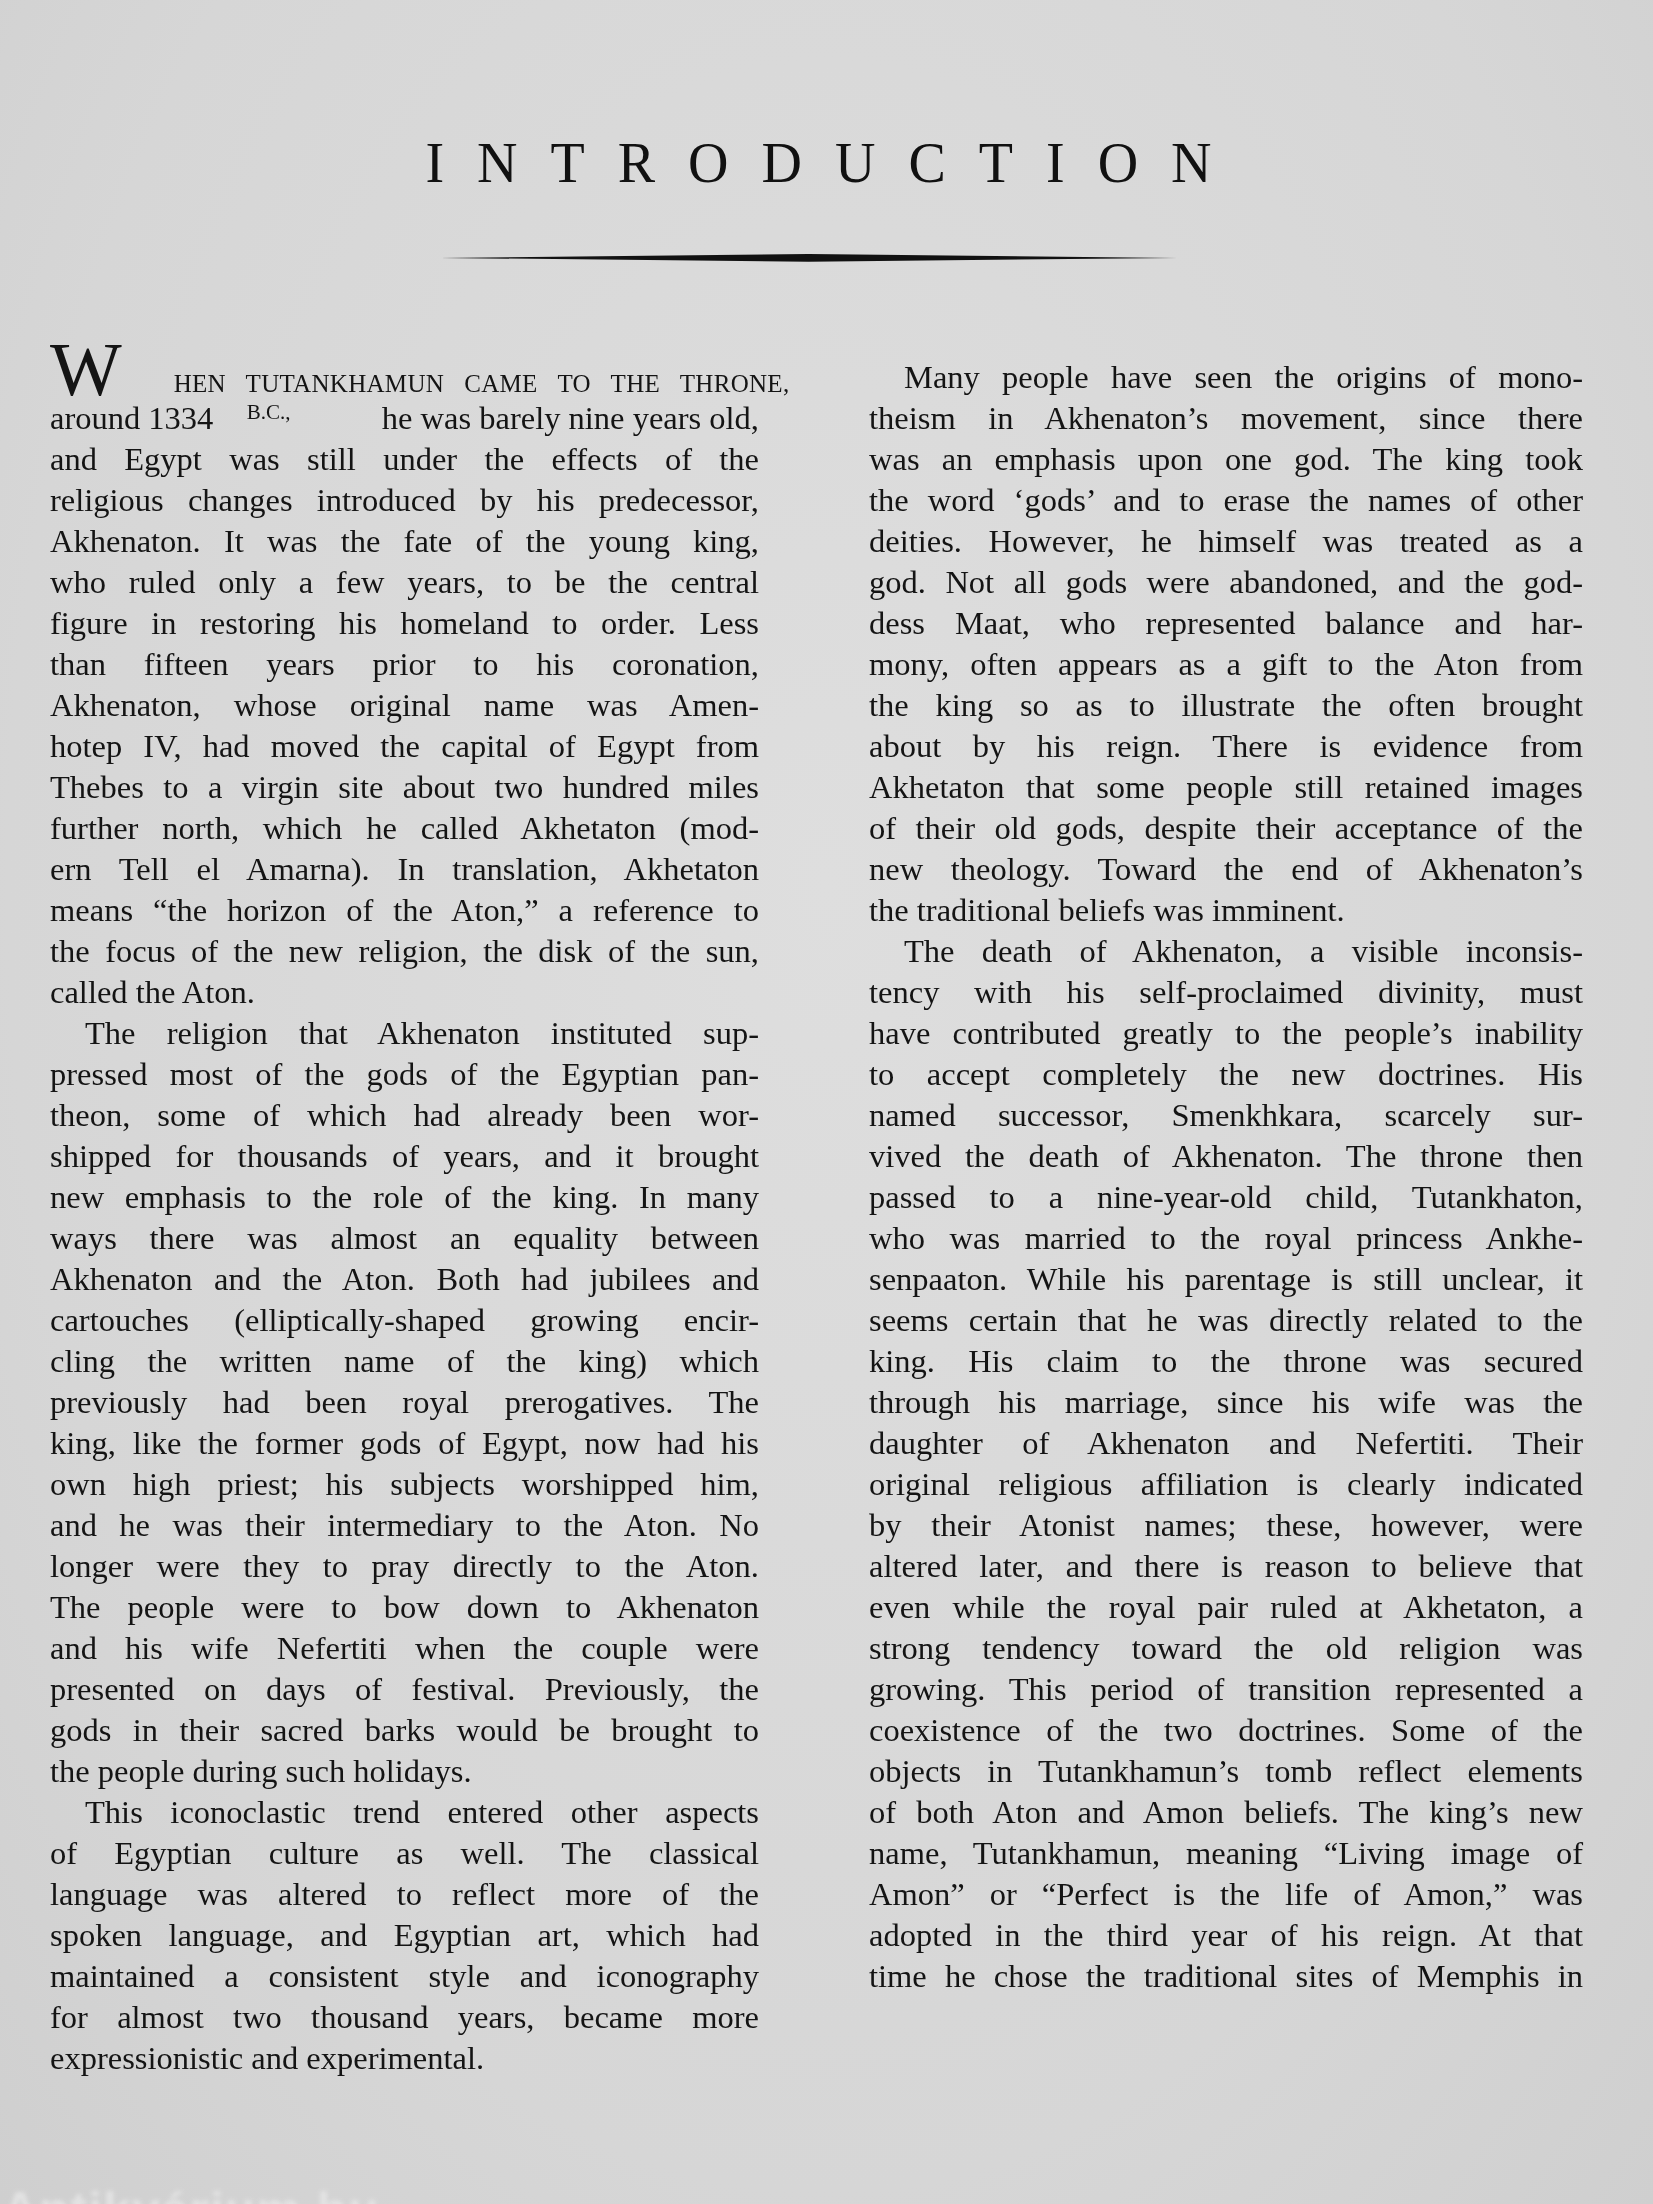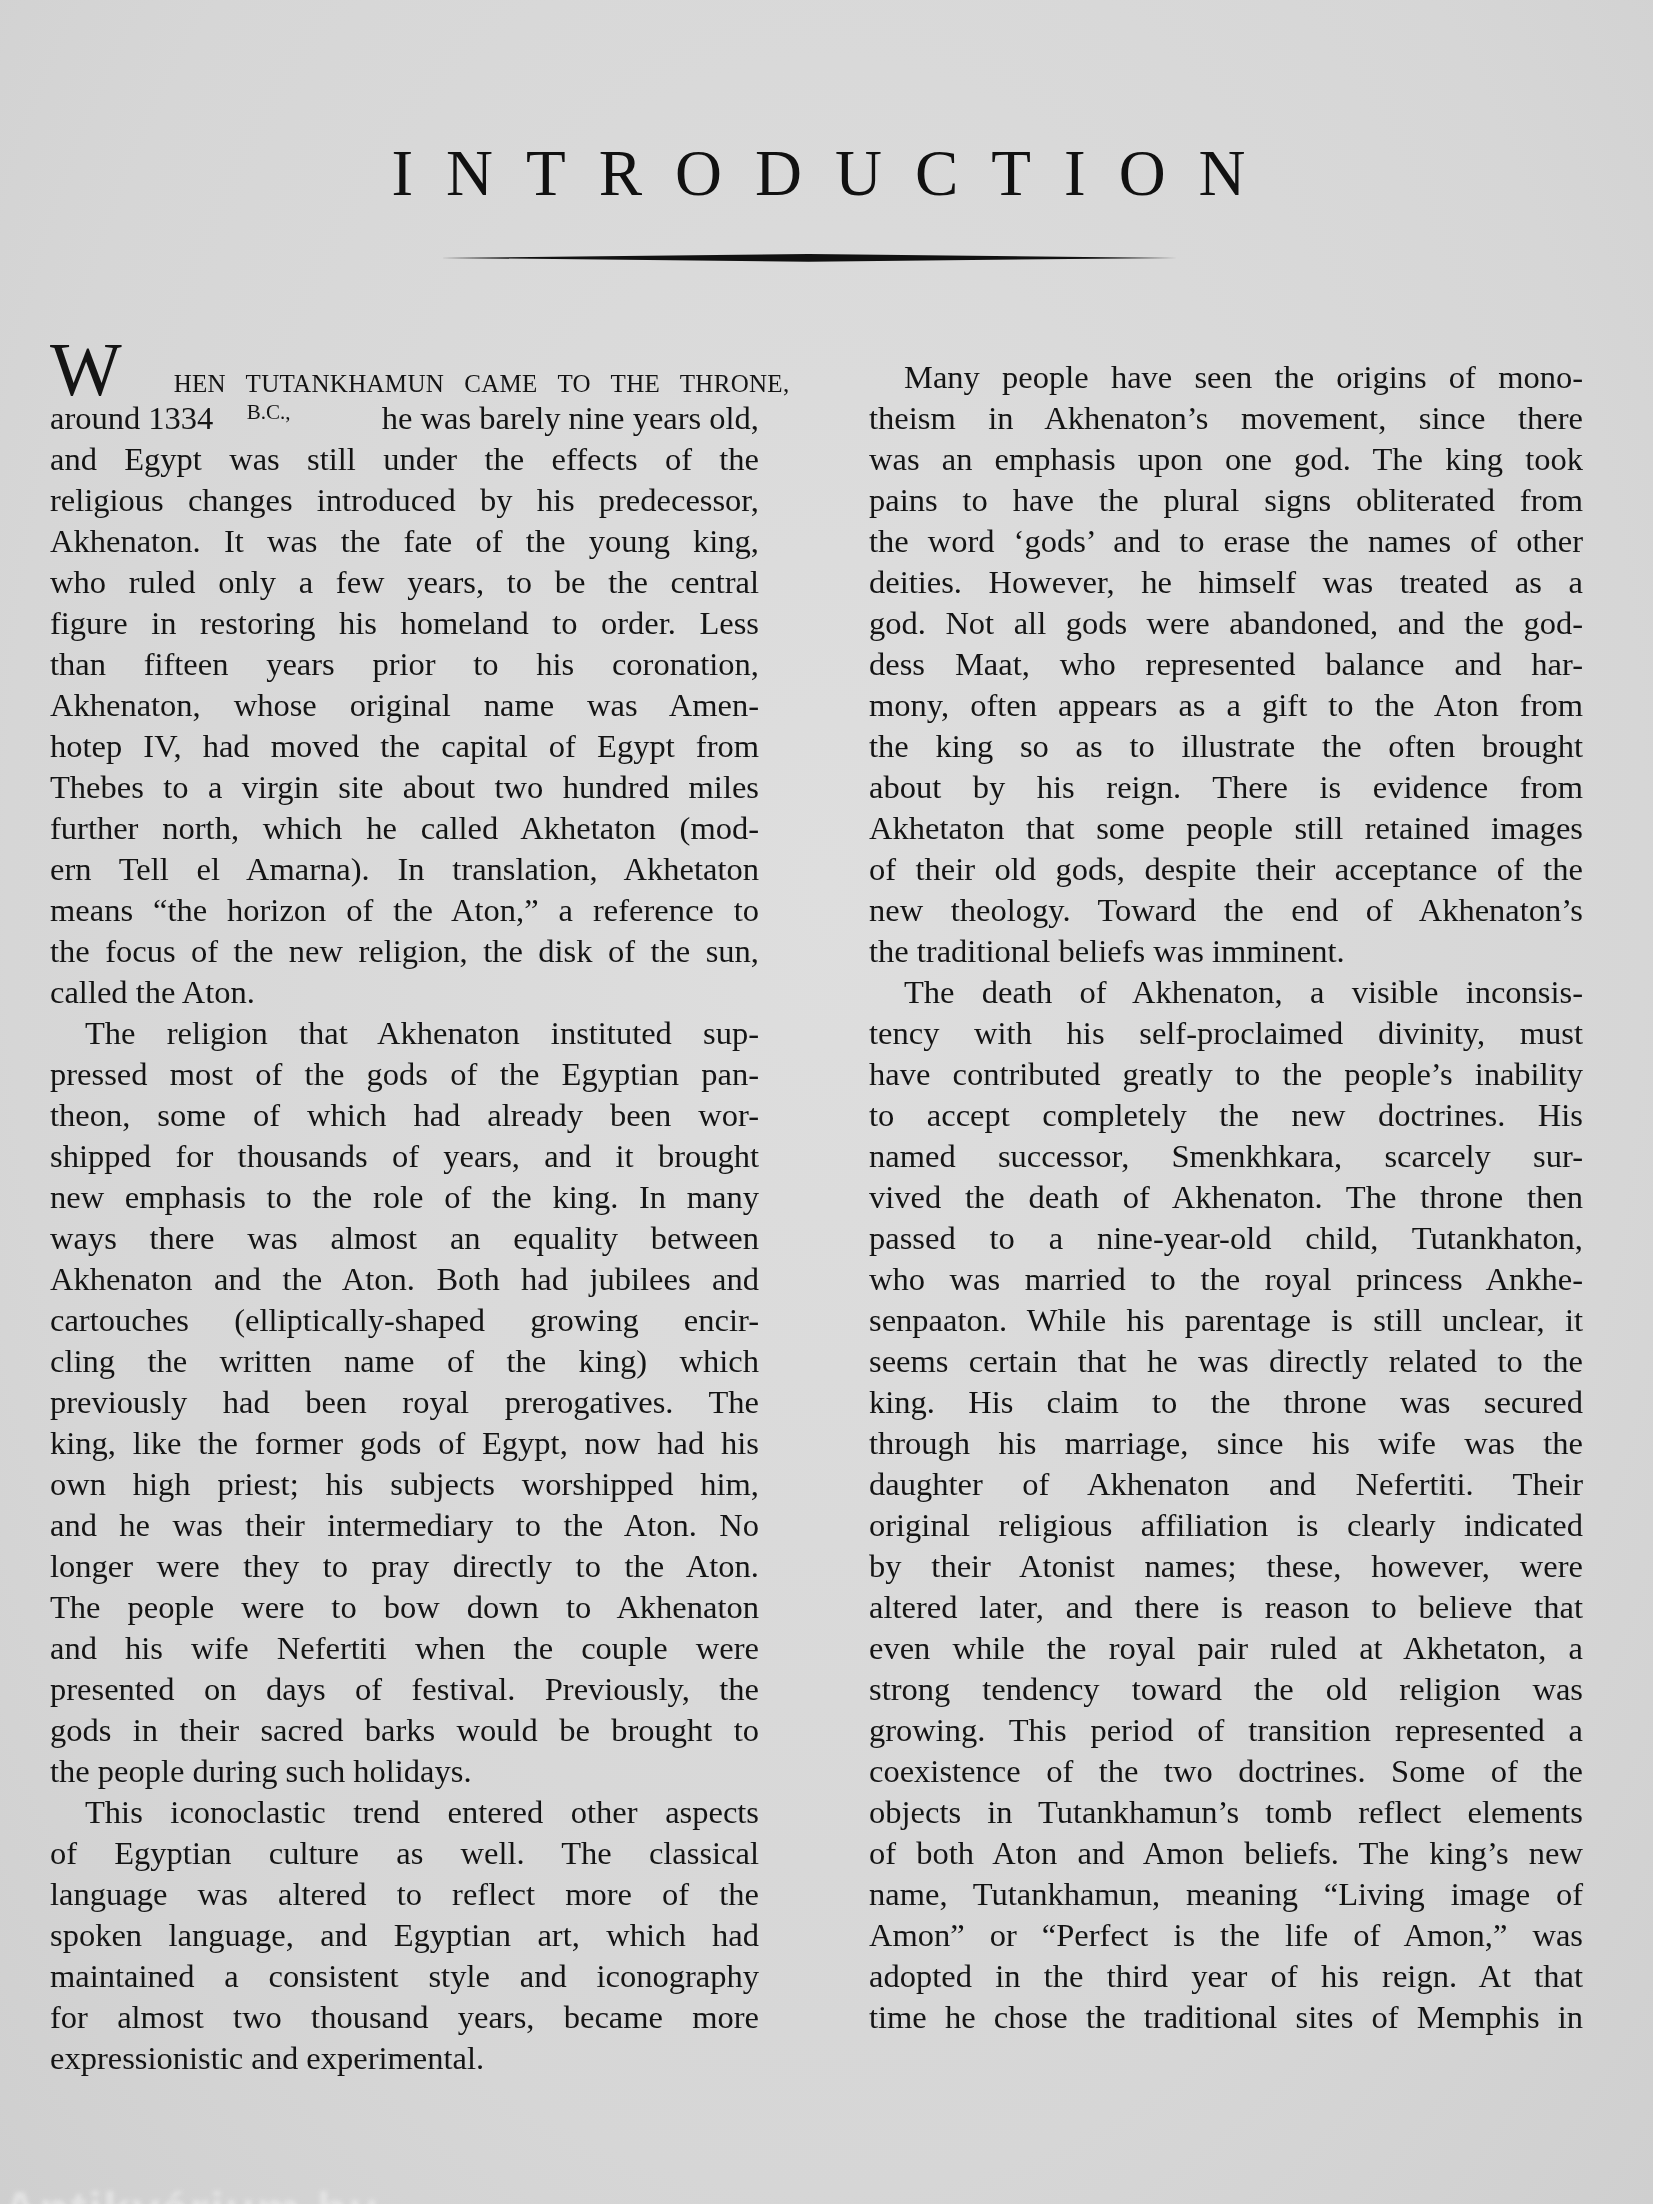--- a/index.html
+++ b/index.html
@@ -8,21 +8,21 @@
     background: #d9d9d9;
     background-image: radial-gradient(ellipse at 50% 40%, #dedede 0%, #d6d6d6 70%, #cfcfcf 100%);
     position: relative;
     font-family: "Liberation Serif", "DejaVu Serif", serif;
     color: #141414;
   }
   .title {
     position: absolute; left: 0; top: 97px; width: 1637px;
     text-align: center;
     font-family: "Liberation Serif", "DejaVu Serif", serif;
-    font-size: 65px; letter-spacing: 33px; font-weight: normal;
+    font-size: 56px; letter-spacing: 33px; font-weight: normal;
     line-height: 1; padding-left: 33px; box-sizing: border-box;
     color: #111;
   }
   .rule {
     position: absolute; left: 440px; top: 254px; width: 737px; height: 7.8px;
   }
   .rule svg { display: block; width: 100%; height: 100%; }
   .col {
     position: absolute; top: 357px;
     font-size: 32.5px; line-height: 41px;
@@ -106,21 +106,20 @@
       <span class="line">for almost two thousand years, became more</span>
       <span class="line last">expressionistic and experimental.</span>
     </div>
 </div>
 
 <div class="col right">
   <div id="right-lines">
       <span class="line indent">Many people have seen the origins of mono-</span>
       <span class="line">theism in Akhenaton’s movement, since there</span>
       <span class="line">was an emphasis upon one god. The king took</span>
-      <span class="line">pains to have the plural signs obliterated from</span>
       <span class="line">the word ‘gods’ and to erase the names of other</span>
       <span class="line">deities. However, he himself was treated as a</span>
       <span class="line">god. Not all gods were abandoned, and the god-</span>
       <span class="line">dess Maat, who represented balance and har-</span>
       <span class="line">mony, often appears as a gift to the Aton from</span>
       <span class="line">the king so as to illustrate the often brought</span>
       <span class="line">about by his reign. There is evidence from</span>
       <span class="line">Akhetaton that some people still retained images</span>
       <span class="line">of their old gods, despite their acceptance of the</span>
       <span class="line">new theology. Toward the end of Akhenaton’s</span>

